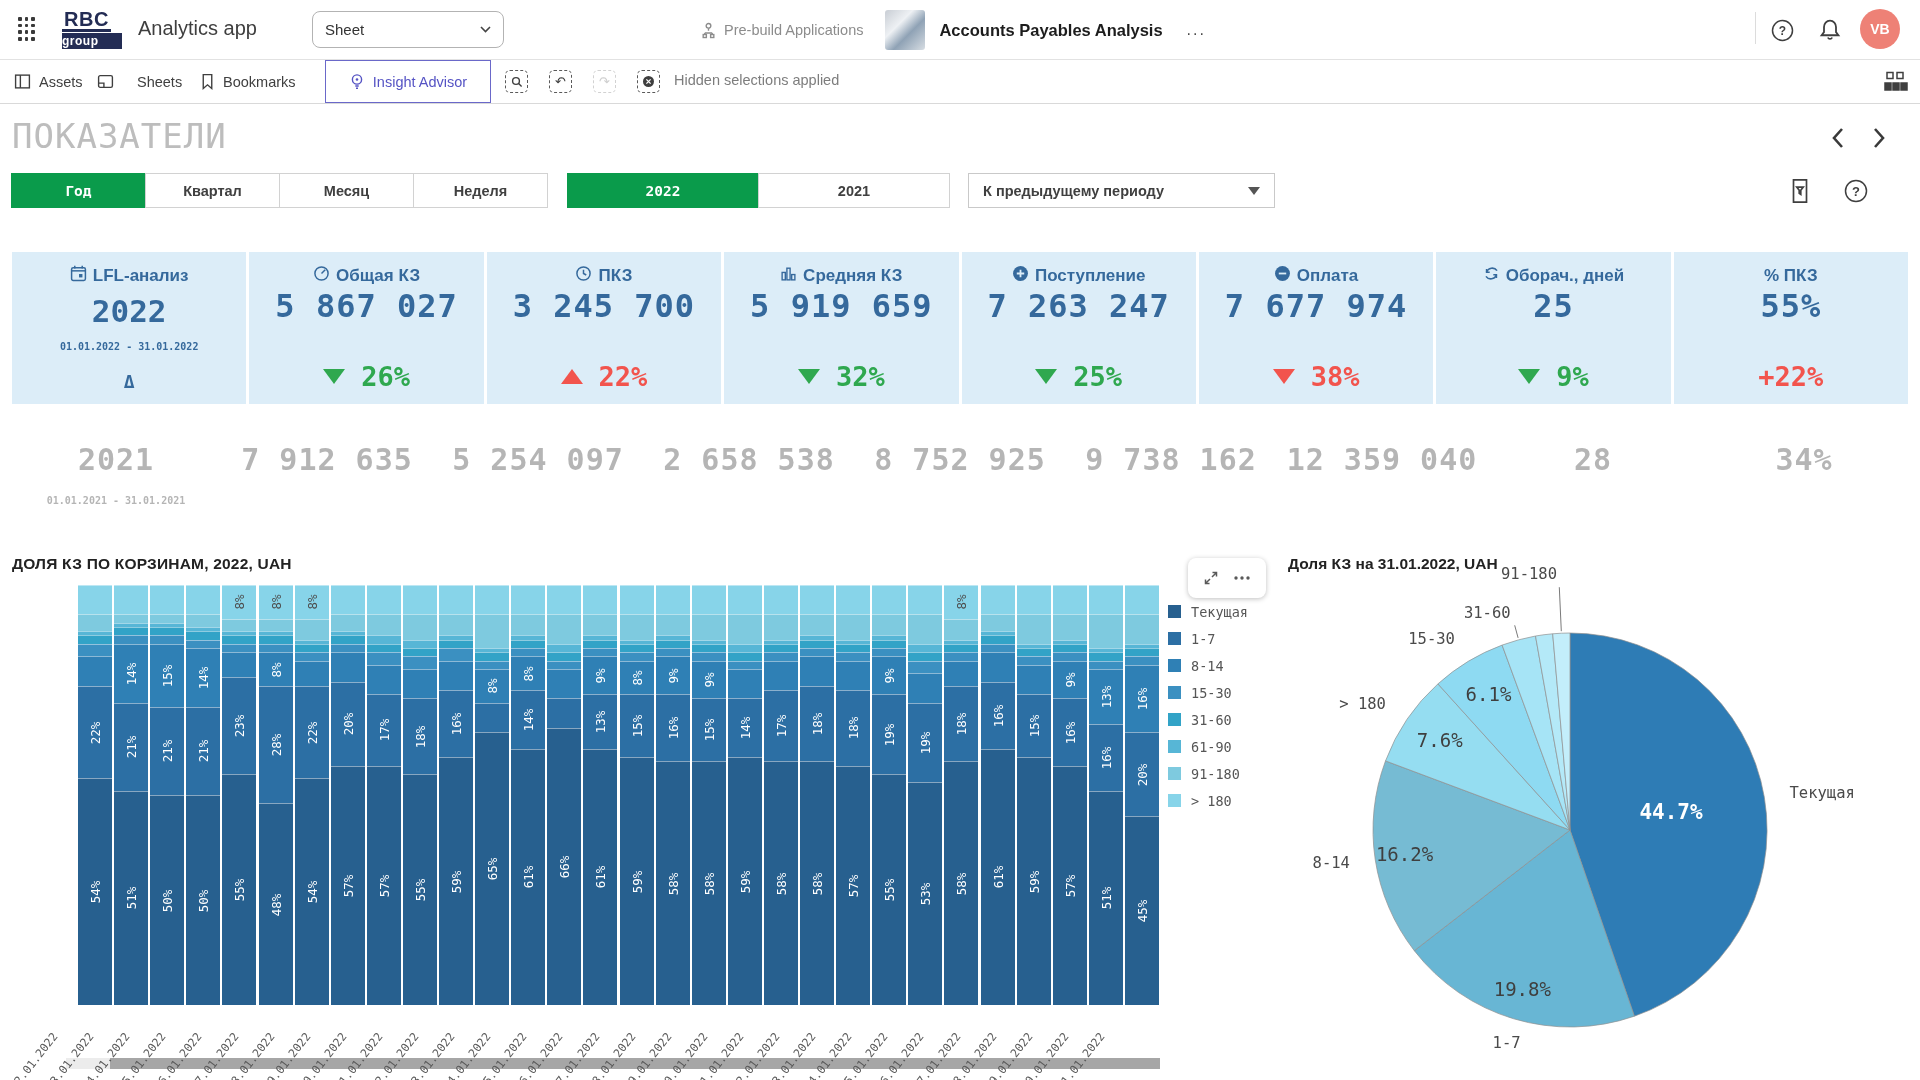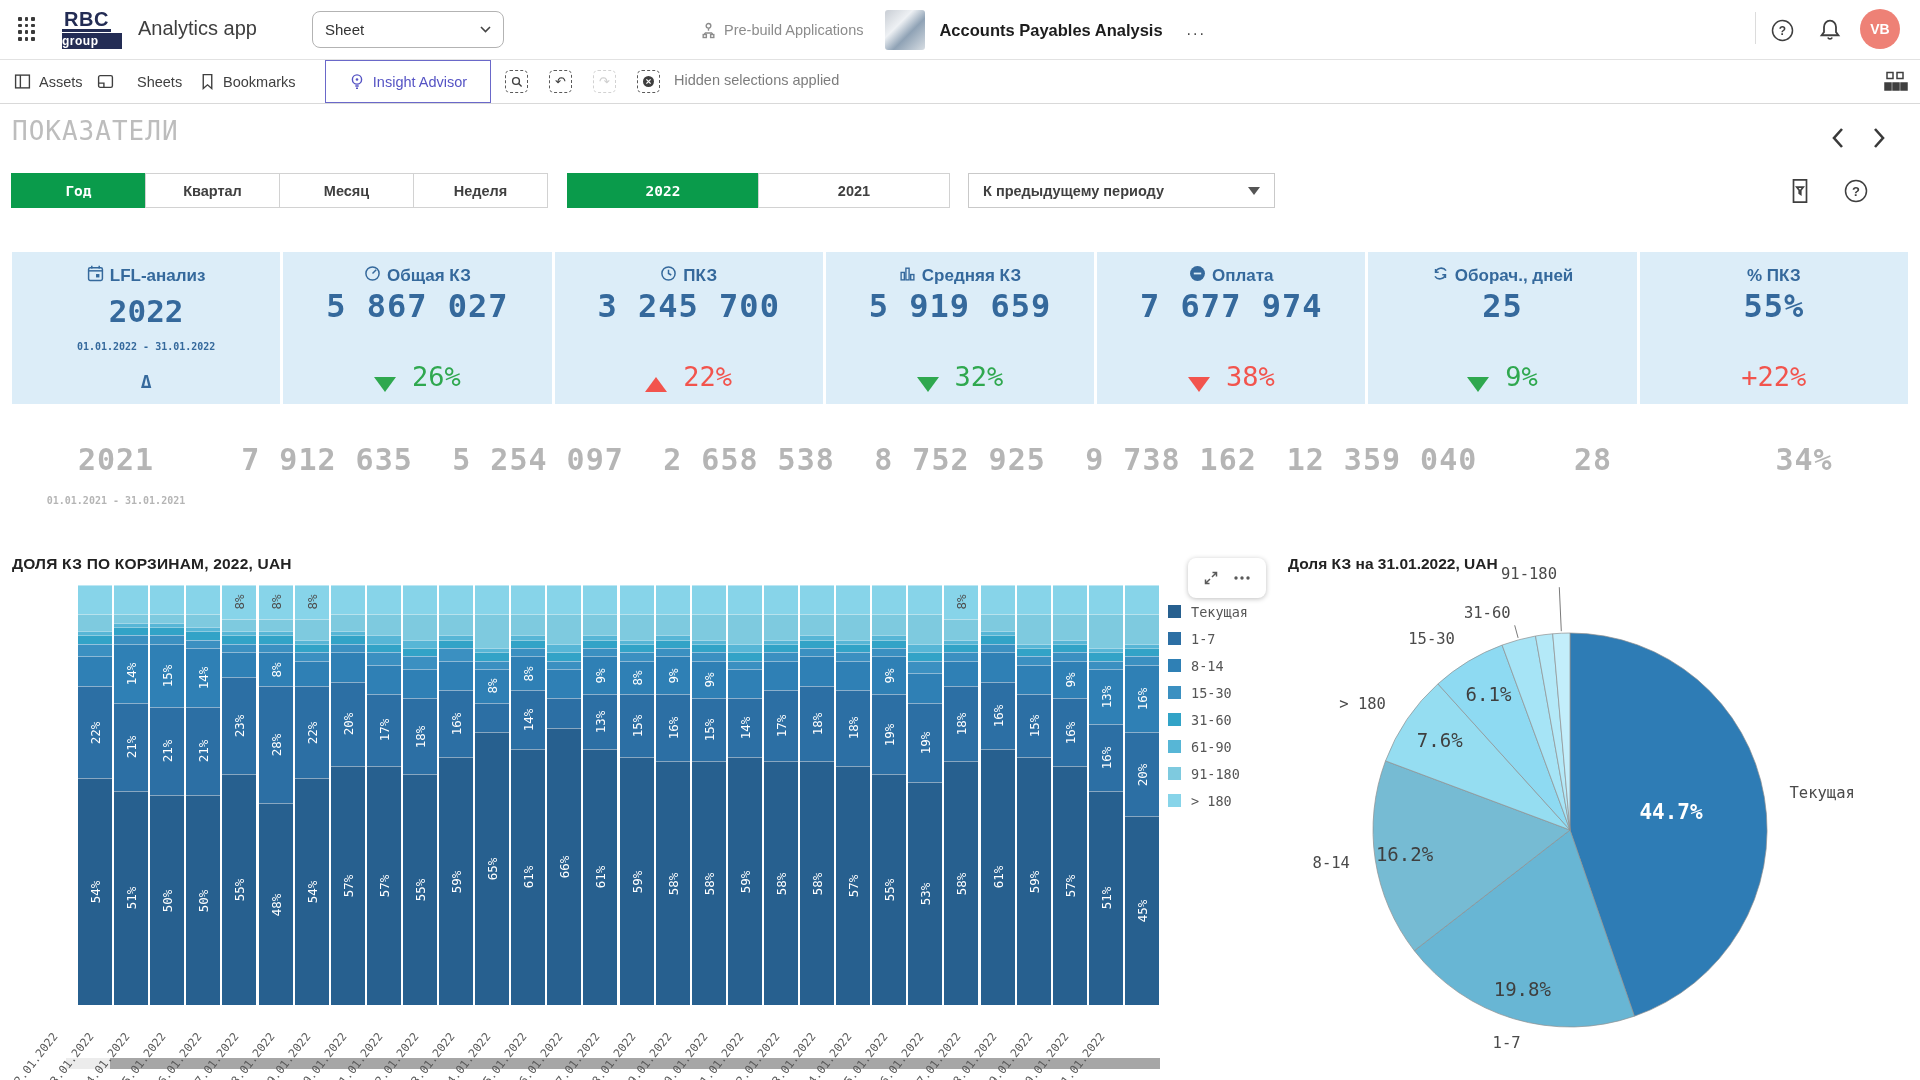--- a/index.html
+++ b/index.html
@@ -52,21 +52,21 @@
                 border:1px solid #6a68c9; display:flex; align-items:center; justify-content:center;
                 gap:8px; color:#5553c4; font-size:14.5px; cursor:pointer; background:#fff; }
   .sel-btn { position:absolute; top:10px; width:23px; height:23px; border:1.6px dashed #5a5a5a;
              border-radius:5px; display:flex; align-items:center; justify-content:center;
              font-size:13px; color:#3f3f3f; cursor:pointer; }
   .sel-btn.disabled { border-color:#d2d2d2; color:#cfcfcf; cursor:default; }
   #sel-status { position:absolute; left:674px; top:12px; font-size:14.5px; color:#7d7d7d; }
   #layout-icon { position:absolute; left:1884px; top:11px; cursor:pointer; }
 
   
-  #sheet-title { position:absolute; left:12px; top:116px; font-size:26px; color:#bdbdbd;
+  #sheet-title { position:absolute; left:12px; top:116px; font-size:34px; color:#bdbdbd;
                  font-family:"DejaVu Sans Mono",monospace; letter-spacing:1px; }
   .pager { position:absolute; top:127px; cursor:pointer; }
 
   
   .btn-group { position:absolute; top:173px; display:flex; }
   .fbtn { height:35px; border:1px solid #d2d2d2; background:#fff; display:flex; align-items:center;
           justify-content:center; font-size:14.5px; font-weight:bold; color:#404040;
           cursor:pointer; margin-left:-1px; }
   .fbtn.active { background:#0a9b4b; border-color:#0a9b4b; color:#fff;
                  font-family:"DejaVu Sans Mono",monospace; }
@@ -80,22 +80,22 @@
 
   
   #kpi-band { position:absolute; left:12px; top:252px; width:1896px; height:152px;
               display:flex; gap:3px; }
   .kpi-card { flex:1; background:#dcedf8; display:flex; flex-direction:column; align-items:center;
               padding:13px 4px 12px 4px; }
   .kpi-head { display:flex; align-items:center; gap:6px; font-size:17px; font-weight:bold;
               color:#35699c; height:22px; }
   .kpi-value { font-family:"DejaVu Sans Mono",monospace; font-weight:bold; font-size:32px;
                color:#35699c; margin-top:0; letter-spacing:1px; white-space:nowrap; }
-  .kpi-delta { margin-top:auto; display:flex; align-items:flex-end; gap:16px;
-               font-family:"DejaVu Sans Mono",monospace; font-weight:normal; font-size:27px; }
+  .kpi-delta { margin-top:auto; display:flex; align-items:center; gap:16px;
+               font-family:"DejaVu Sans Mono",monospace; font-weight:bold; font-size:27px; }
   .tri-down { width:0; height:0; border-left:11px solid transparent; border-right:11px solid transparent;
               border-top:15px solid currentColor; display:inline-block; }
   .tri-up { width:0; height:0; border-left:11px solid transparent; border-right:11px solid transparent;
             border-bottom:15px solid currentColor; display:inline-block; }
   .green { color:#2fa84f; } .red { color:#f2544d; }
   .kpi-year { font-family:"DejaVu Sans Mono",monospace; font-weight:bold; font-size:31px;
               color:#35699c; margin-top:6px; }
   .kpi-range { font-family:"DejaVu Sans Mono",monospace; font-weight:bold; font-size:10px;
                color:#35699c; margin-top:12px; }
   .kpi-dsym { font-family:"DejaVu Sans Mono",monospace; font-weight:bold; font-size:18px;
@@ -350,20 +350,34 @@
               <rect x="2" y="7" width="3" height="7"></rect>
               <rect x="6.5" y="3" width="3" height="11"></rect>
               <rect x="11" y="9" width="3" height="5"></rect>
             </svg></span>
           <span>Средняя КЗ</span>
         </div>
         <div class="kpi-value">5 919 659</div>
         <div class="kpi-delta green">
           <span class="tri-down"></span>
           <span>32%</span>
+        </div>
+      </div>
+      <div class="kpi-card">
+        <div class="kpi-head">
+          <span><svg width="17" height="17" viewBox="0 0 16 16">
+              <circle cx="8" cy="8" r="7" fill="#35699c"></circle>
+              <path d="M8 4.5v7M4.5 8h7" stroke="#dcedf8" stroke-width="1.7"></path>
+            </svg></span>
+          <span>Поступление</span>
+        </div>
+        <div class="kpi-value">7 263 247</div>
+        <div class="kpi-delta green">
+          <span class="tri-down"></span>
+          <span>25%</span>
         </div>
       </div>
       <div class="kpi-card">
         <div class="kpi-head">
           <span><svg width="17" height="17" viewBox="0 0 16 16">
               <circle cx="8" cy="8" r="7" fill="#35699c"></circle>
               <path d="M4.5 8h7" stroke="#dcedf8" stroke-width="1.7"></path>
             </svg></span>
           <span>Оплата</span>
         </div>

